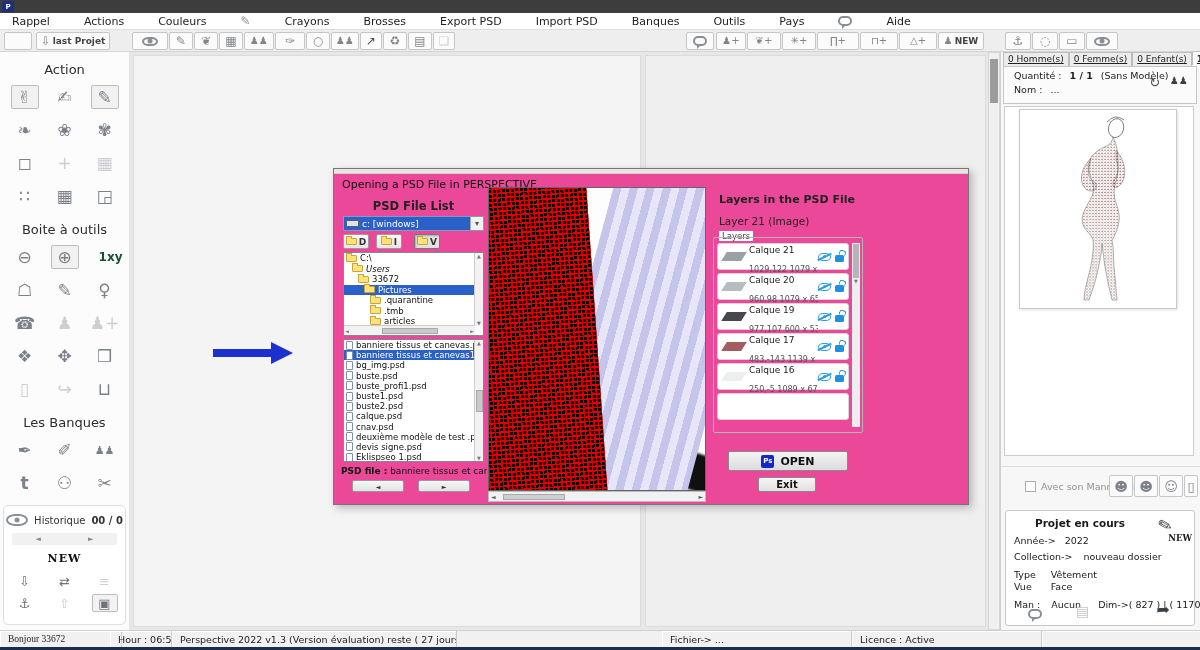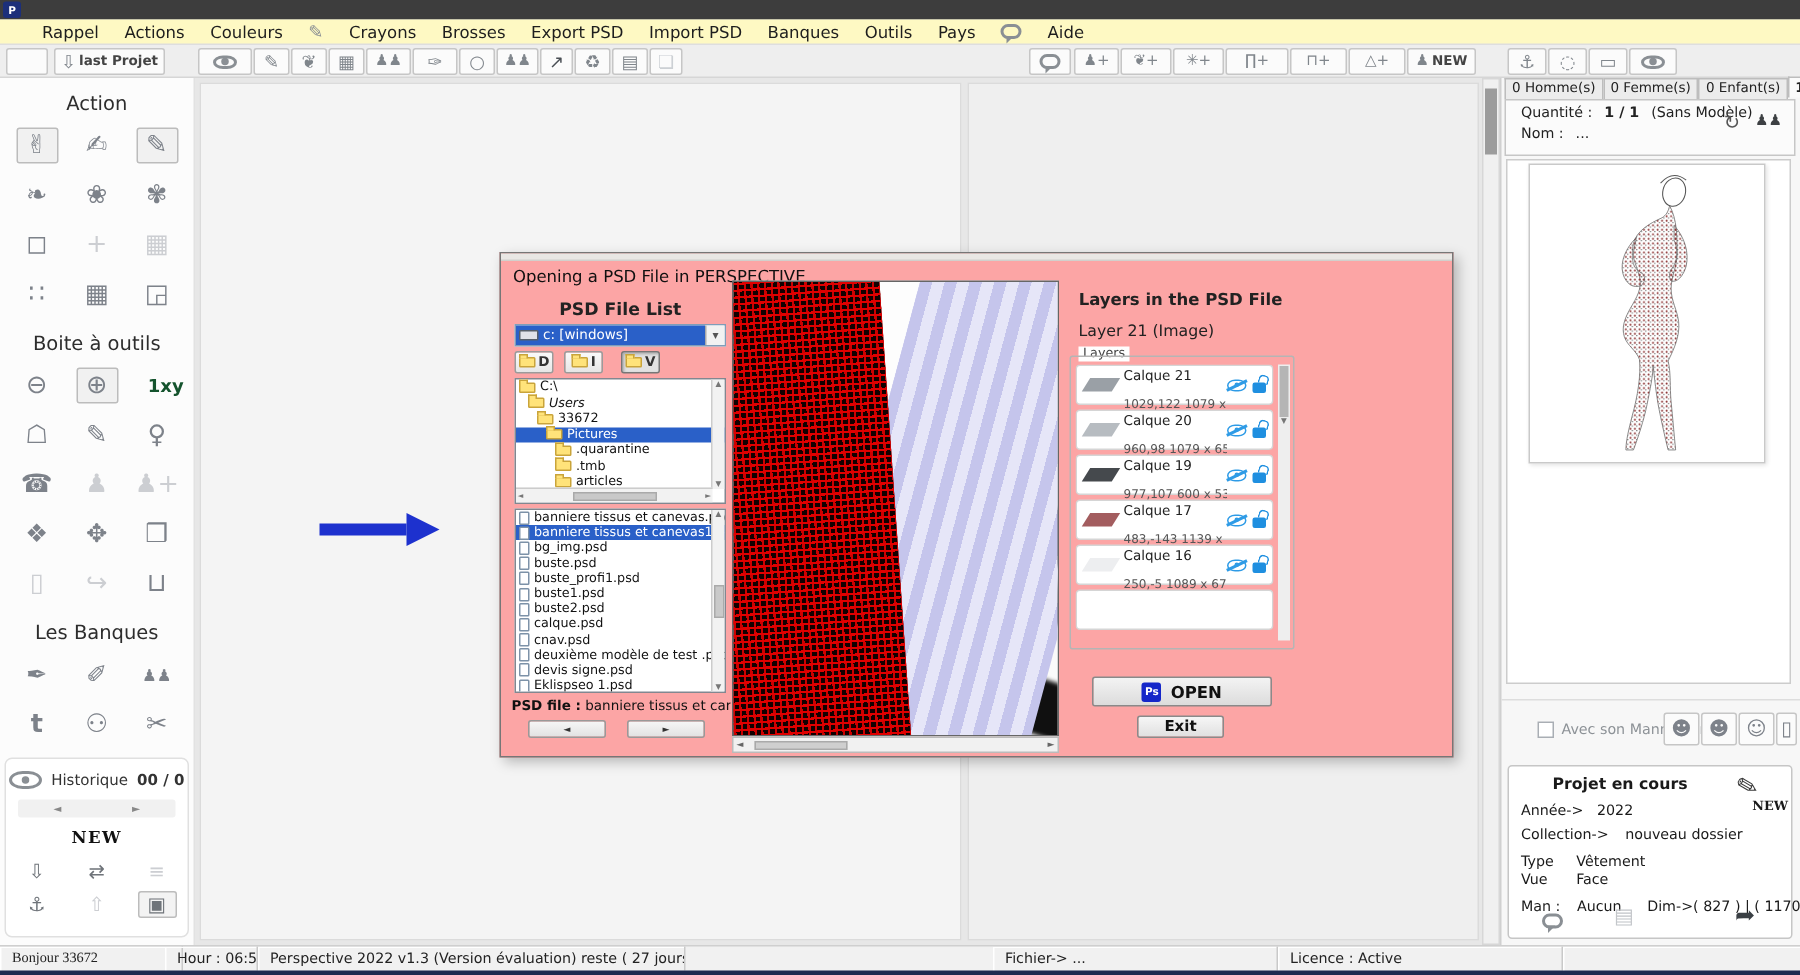--- a/index.html
+++ b/index.html
@@ -6,21 +6,21 @@
   body { background:#888; }
   .stage { position:relative; width:1200px; height:650px; background:#e7e7e7; overflow:hidden; }
   .abs { position:absolute; }
 
   
   .titlebar { position:absolute; left:0; top:0; width:1200px; height:13px; background:#3d3d3d; }
   .titlebar .ttl { position:absolute; left:0; right:0; top:1px; text-align:center; font-size:10px; color:#9f9f9f; letter-spacing:.5px; }
   .appico { position:absolute; left:2px; top:1px; width:12px; height:11px; background:#1c2f7a; color:#fff; font-size:7px; font-weight:bold; display:flex; align-items:center; justify-content:center; border-radius:2px; }
 
   
-  .menubar { position:absolute; left:0; top:13px; width:1200px; height:17px; background:#fef9c3; border-bottom:1px solid #dedede; display:flex; align-items:center; gap:17px; padding-left:28px; }
+  .menubar { position:absolute; left:0; top:13px; width:1200px; height:17px; background:#ffffff; border-bottom:1px solid #dedede; display:flex; align-items:center; gap:34px; padding-left:12px; }
   .menubar .mi { font-size:11px; color:#1e1e1e; cursor:default; }
   .menubar .mic { font-size:12px; color:#8a8f94; }
 
   
   .toolbar { position:absolute; left:0; top:30px; width:1200px; height:22px; background:#eeeeee; border-bottom:1px solid #d6d6d6; }
   .tb { position:absolute; top:2px; height:18px; background:#fbfbfb; border:1px solid #c6c6c6; border-radius:2px; display:flex; align-items:center; justify-content:center; color:#80868c; font-size:12px; }
   .tb .g { color:#80868c; font-size:12px; line-height:1; }
   .tb .sm { font-size:9px; font-weight:bold; color:#444; margin-left:2px; }
 
   
@@ -54,21 +54,21 @@
   .page { position:absolute; background:#f4f4f4; border:1px solid #dbdbdb; }
 
   
   .barrow { position:absolute; width:80px; height:22px; }
   .barrow .bar { position:absolute; top:7px; width:58px; height:8px; background:#1d31ce; }
   .barrow .tri { position:absolute; top:0; width:0; height:0; border-top:11px solid transparent; border-bottom:11px solid transparent; }
   .barrow.r .bar { left:0; } .barrow.r .tri { left:58px; border-left:22px solid #1d31ce; }
   .barrow.l .bar { left:22px; } .barrow.l .tri { left:0; border-right:22px solid #1d31ce; }
 
   
-  .dialog { position:absolute; left:333px; top:168px; width:636px; height:337px; background:#fca5a5; border:1px solid #767676; box-shadow:3px 3px 8px rgba(0,0,0,.25); }
+  .dialog { position:absolute; left:333px; top:168px; width:636px; height:337px; background:#ec4899; border:1px solid #767676; box-shadow:3px 3px 8px rgba(0,0,0,.25); }
   .dlg-strip { position:absolute; left:0; top:0; width:100%; height:5px; background:#e9e7e4; border-bottom:1px solid #d2d0cc; }
   .dlg-title { position:absolute; left:8px; top:9px; font-size:11px; color:#101010; }
   .fld-title { position:absolute; left:7px; top:30px; width:145px; text-align:center; font-weight:bold; font-size:11.5px; color:#222; }
   .combo { position:absolute; left:9px; top:47px; width:141px; height:15px; border:1px solid #7f9db9; background:#fff; display:flex; align-items:center; }
   .combo .selv { flex:1; height:100%; background:#2a60c8; color:#fff; font-size:9px; display:flex; align-items:center; gap:3px; padding-left:2px; white-space:nowrap; overflow:hidden; }
   .combo .drop { width:13px; height:100%; background:#f2f2f2; border-left:1px solid #aaa; font-size:8px; color:#555; display:flex; align-items:center; justify-content:center; }
   .drv { display:inline-block; width:13px; height:7px; background:#dfe3e8; border:1px solid #55606a; border-radius:1px; flex:none; }
   .divbtn { position:absolute; top:65px; width:26px; height:15px; border:1px solid #9b9b9b; background:linear-gradient(#fafafa,#e6e6e6); display:flex; align-items:center; justify-content:center; gap:2px; font-size:9px; font-weight:bold; color:#333; border-radius:2px; }
   .divbtn.pressed { background:#e2e2e2; border-color:#777; box-shadow:inset 1px 1px 2px rgba(0,0,0,.25); }
   .fo { position:relative; display:inline-block; width:11px; height:7px; background:#ffe37a; border:1px solid #c9a43b; border-radius:1px; flex:none; }
@@ -117,21 +117,21 @@
   .lsthumb { width:6px; height:34px; margin:1px auto 0; background:#b5b5b5; }
   .openbtn { position:absolute; left:394px; top:282px; width:120px; height:20px; background:linear-gradient(#f3f3f3,#dcdcdc); border:1px solid #8a8a8a; border-radius:2px; display:flex; align-items:center; justify-content:center; gap:6px; font-weight:bold; font-size:11px; color:#111; }
   .pslogo { width:13px; height:13px; background:#1527c9; color:#fff; font-size:7px; font-weight:bold; display:flex; align-items:center; justify-content:center; border-radius:2px; }
   .exitbtn { position:absolute; left:424px; top:308px; width:58px; height:15px; background:linear-gradient(#f6f6f6,#e0e0e0); border:1px solid #8a8a8a; border-radius:2px; display:flex; align-items:center; justify-content:center; font-weight:bold; font-size:10px; color:#111; }
 
   
   .vscroll { position:absolute; left:988px; top:52px; width:12px; height:578px; background:#f0f0f0; border:1px solid #d7d7d7; }
   .vthumb { position:absolute; left:1px; top:6px; width:8px; height:44px; background:#9c9c9c; }
   .rightpanel { position:absolute; left:1000px; top:52px; width:200px; height:578px; background:#f7f7f7; border-left:1px solid #d0d0d0; }
   .tabs { position:absolute; left:2px; top:0; display:flex; }
-  .tab { font-size:9px; color:#222; background:#ececec; border:1px solid #bdbdbd; padding:1px 4px; border-bottom:none; white-space:nowrap; }
+  .tab { font-size:9px; color:#222; background:#ececec; border:1px solid #bdbdbd; padding:1px 4px; border-bottom:none; white-space:nowrap;text-decoration:underline; }
   .tab.active { background:#fbfbfb; font-weight:bold; position:relative; top:-1px; padding-top:2px; }
   .infobox { position:absolute; left:2px; top:14px; width:194px; height:38px; background:#fbfbfb; border:1px solid #c6c6c6; font-size:9.5px; color:#222; }
   .inforow { display:flex; gap:8px; padding:3px 0 0 10px; }
   .infoico { position:absolute; right:8px; top:8px; display:flex; gap:10px; font-size:13px; color:#555; }
   .rcanvas { position:absolute; left:3px; top:54px; width:190px; height:350px; background:#fff; border:1px solid #ccc; }
   .sheet { position:absolute; left:14px; top:2px; width:158px; height:200px; background:#fff; border:1px solid #c9c9c9; box-shadow:1px 1px 3px rgba(0,0,0,.12); }
   .manrow { position:absolute; left:0; top:414px; width:200px; height:40px; border-top:1px solid #ddd; }
   .cb { position:absolute; left:24px; top:14px; width:11px; height:11px; background:#fff; border:1px solid #a9aeb4; }
   .cblabel { position:absolute; left:40px; top:14px; font-size:9.5px; color:#8d9297; }
   .mbtn { position:absolute; top:8px; width:24px; height:22px; background:#fbfbfb; border:1px solid #c6c6c6; border-radius:2px; display:flex; align-items:center; justify-content:center; font-size:13px; color:#7d828a; }

